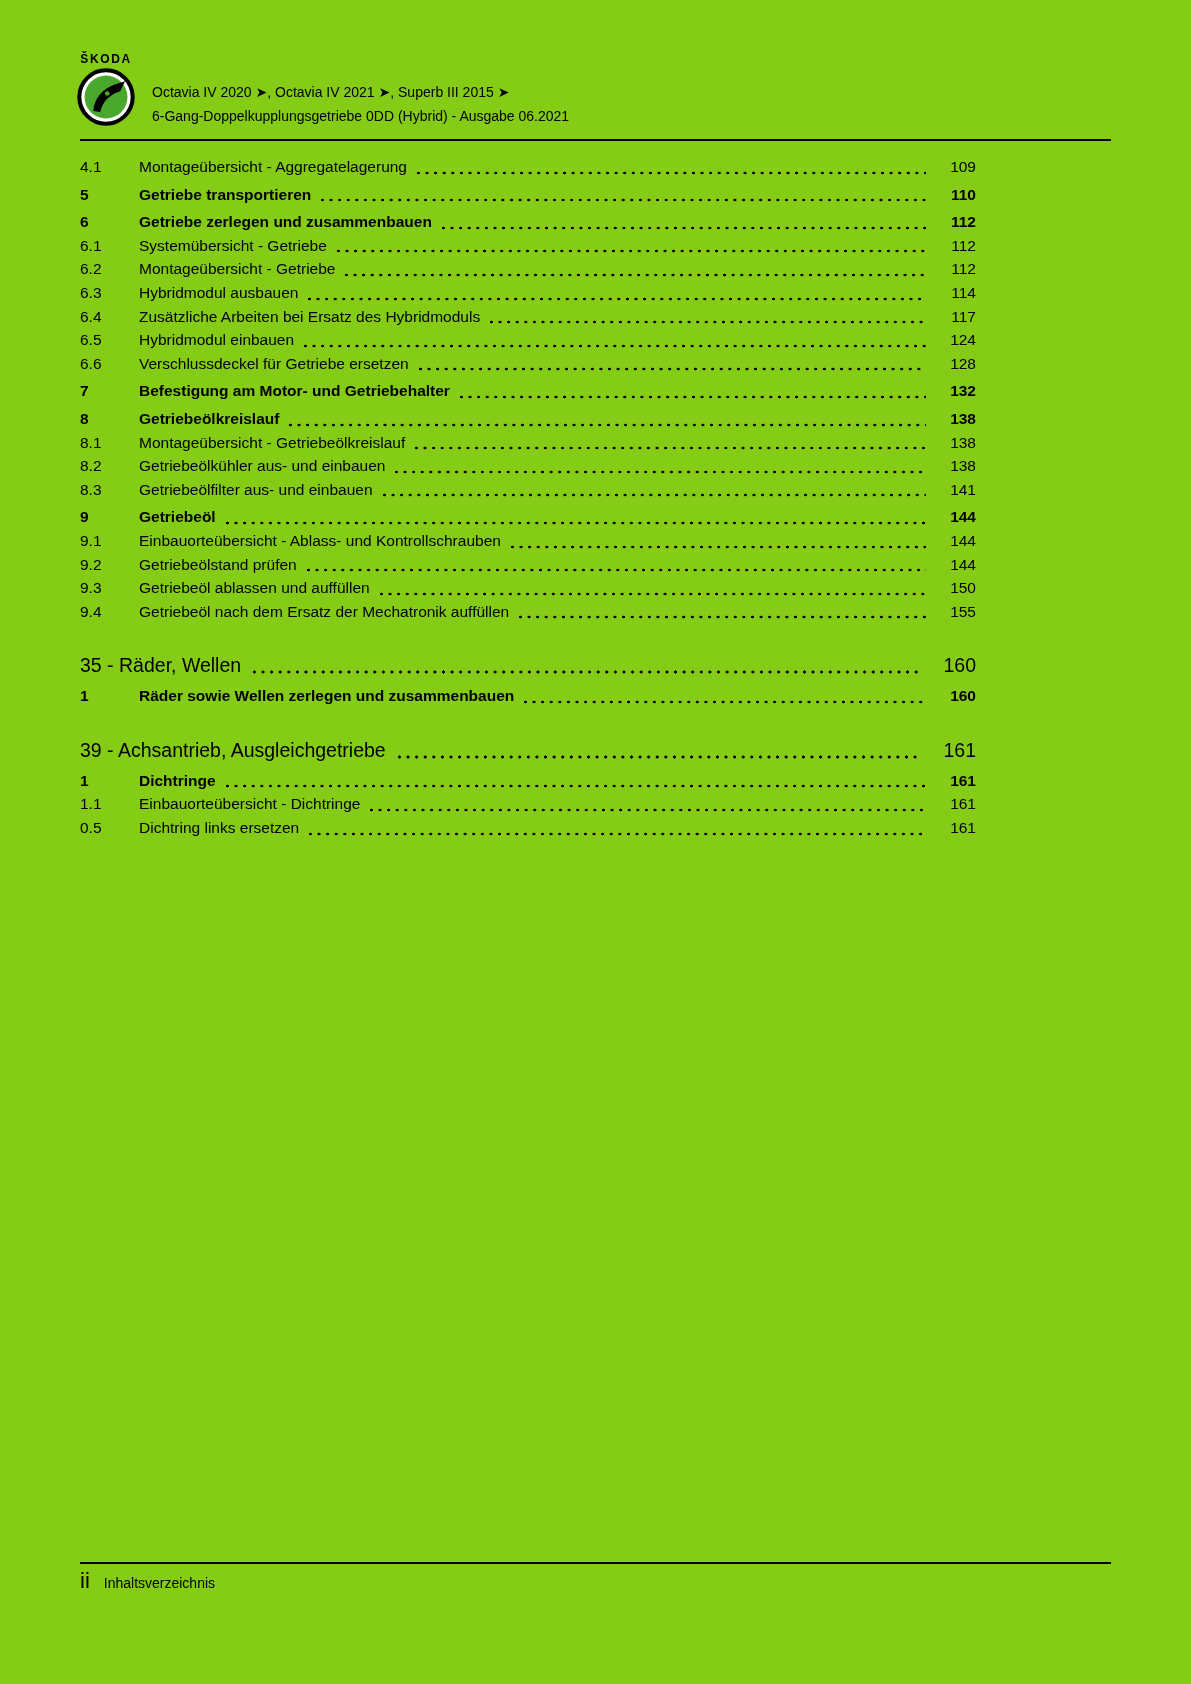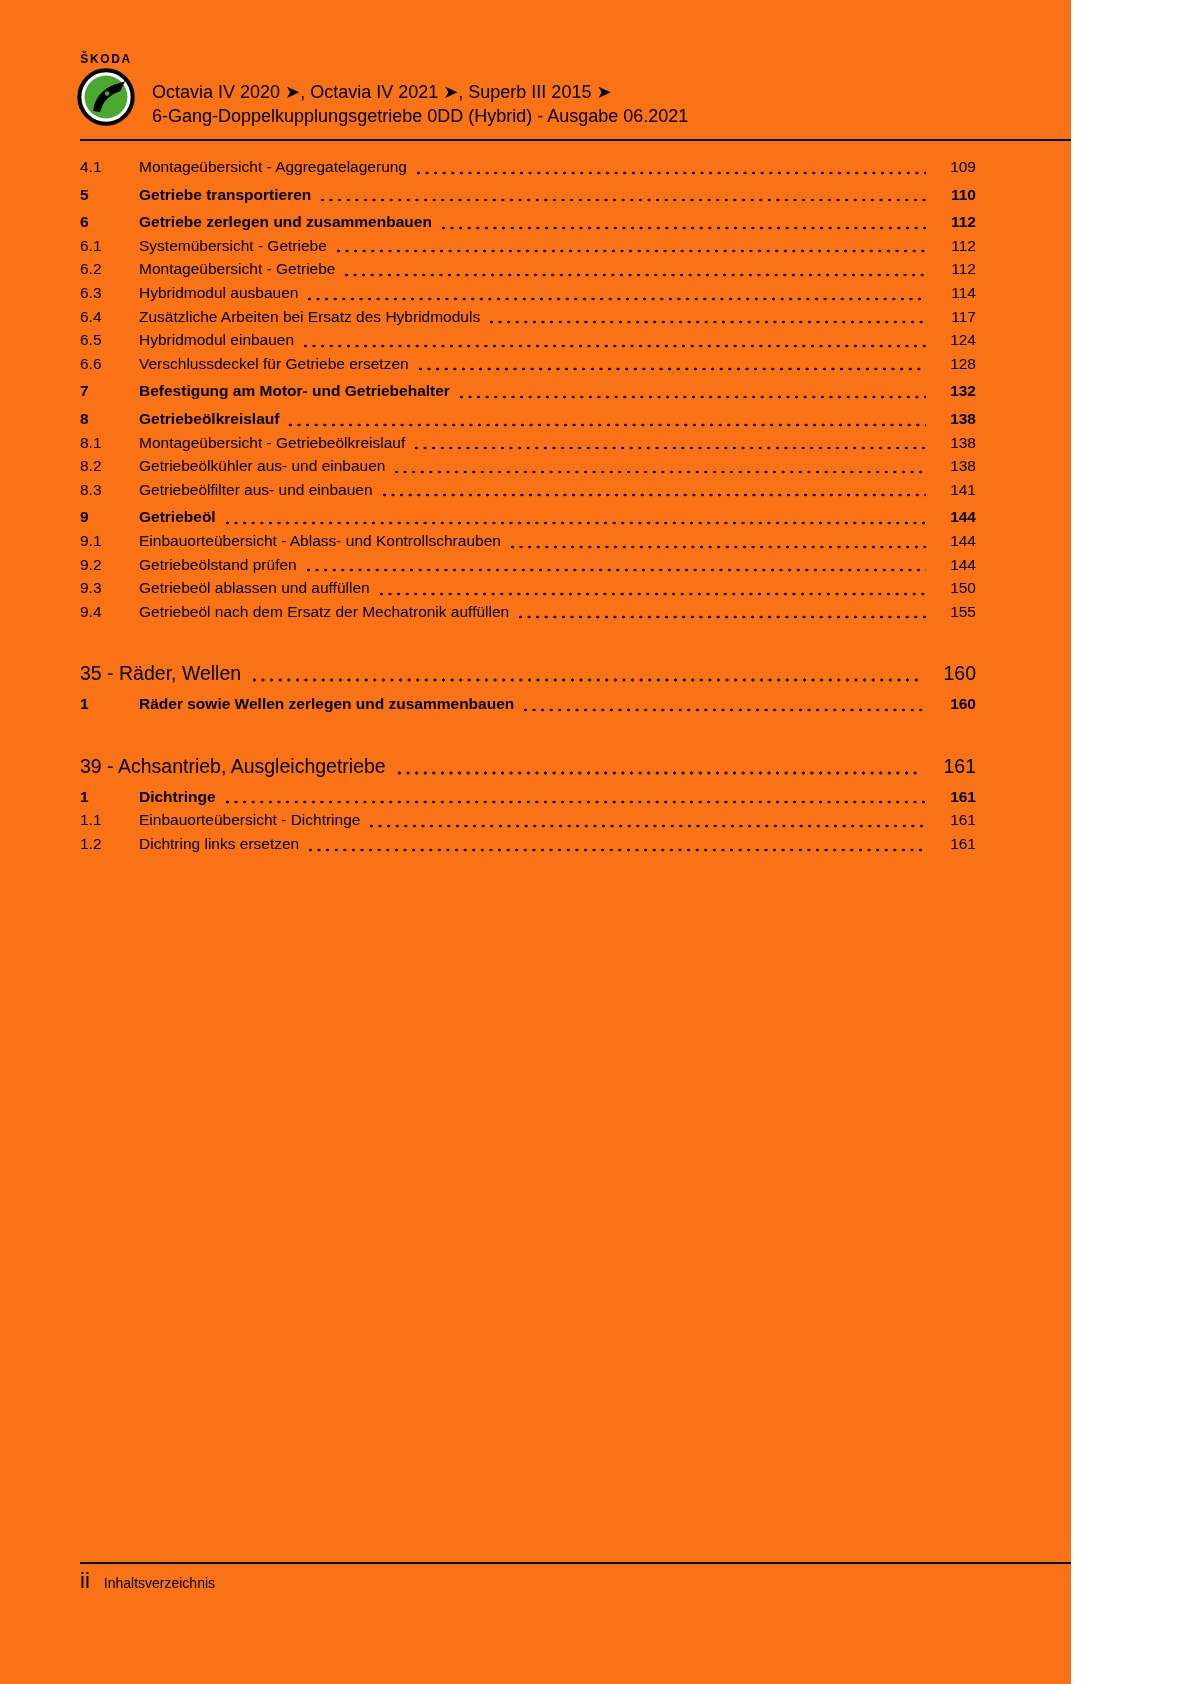--- a/index.html
+++ b/index.html
@@ -2,46 +2,46 @@
 <html><head>
 <meta charset="utf-8">
 <style>
   * { margin:0; padding:0; box-sizing:border-box; }
   html,body { background:#ffffff; }
   body {
     width:1191px; height:1684px;
     font-family:"Liberation Sans", sans-serif;
     color:#000;
   }
-  .page { position:relative; width:1071px; height:1684px; background:#f97316; overflow:hidden; }
+  .page { position:relative; width:1191px; height:1684px; background:#84cc16; overflow:hidden; }
 
   
   .logo { position:absolute; left:77px; top:52px; width:58px; text-align:center; }
   .logo-text { font-size:12px; font-weight:bold; letter-spacing:1.6px; }
   .logo svg { width:58px; height:58px; display:block; margin:2px auto 0; }
-  .header-text { position:absolute; left:152px; top:80px; font-size:18px; line-height:24px; }
+  .header-text { position:absolute; left:152px; top:80px; font-size:14px; line-height:24px; }
   .header-title { font-weight:normal; }
   .rule { position:absolute; left:80px; width:1031px; background:#000; }
   .header-rule { top:139px; height:2px; }
   .footer-rule { top:1562px; height:1.5px; }
 
   
   .toc { position:absolute; left:80px; top:155px; width:896px; }
   .toc-row { display:flex; align-items:flex-start; font-size:15.5px; line-height:23.6px; }
   .toc-row .num { flex:none; width:59px; }
   .toc-row .title { flex:none; white-space:nowrap; }
   .toc-row .leader {
     flex:1 1 auto; align-self:flex-end; height:4px;
     margin:0 6px 4px 10px;
     background-image:radial-gradient(circle at 1.5px 2px, #000 1.25px, transparent 1.6px);
     background-size:8.6px 4px; background-repeat:repeat-x; background-position:left bottom;
   }
   .toc-row .pagenum { flex:none; min-width:44px; text-align:right; }
   .toc-row.main { font-weight:bold; margin-top:4px; }
-  .toc-row.chapter { font-size:19.5px; line-height:30px; margin-top:35px; }
+  .toc-row.chapter { font-size:19.5px; line-height:30px; margin-top:27px; }
   .toc-row.chapter .leader {
     margin:0 6px 6px 12px;
     background-image:radial-gradient(circle at 1.5px 2px, #000 1.4px, transparent 1.75px);
   }
   .toc-row.chapter .pagenum { min-width:48px; }
 
   
   .footer-text { position:absolute; left:80px; top:1568px; display:flex; align-items:baseline;text-align:right; }
   .roman { font-size:22px; }
   .footer-label { font-size:14px; margin-left:14px; }
@@ -208,21 +208,21 @@
     <span class="leader"></span>
     <span class="pagenum">161</span>
   </div>
       <div class="toc-row sub">
     <span class="num">1.1</span>
     <span class="title">Einbauorteübersicht - Dichtringe</span>
     <span class="leader"></span>
     <span class="pagenum">161</span>
   </div>
       <div class="toc-row sub">
-    <span class="num">1.2</span>
+    <span class="num">0.5</span>
     <span class="title">Dichtring links ersetzen</span>
     <span class="leader"></span>
     <span class="pagenum">161</span>
   </div>
     </main>
 
   <div class="rule footer-rule"></div>
   <div class="footer-text">
     <span class="roman">ii</span>
     <span class="footer-label">Inhaltsverzeichnis</span>

